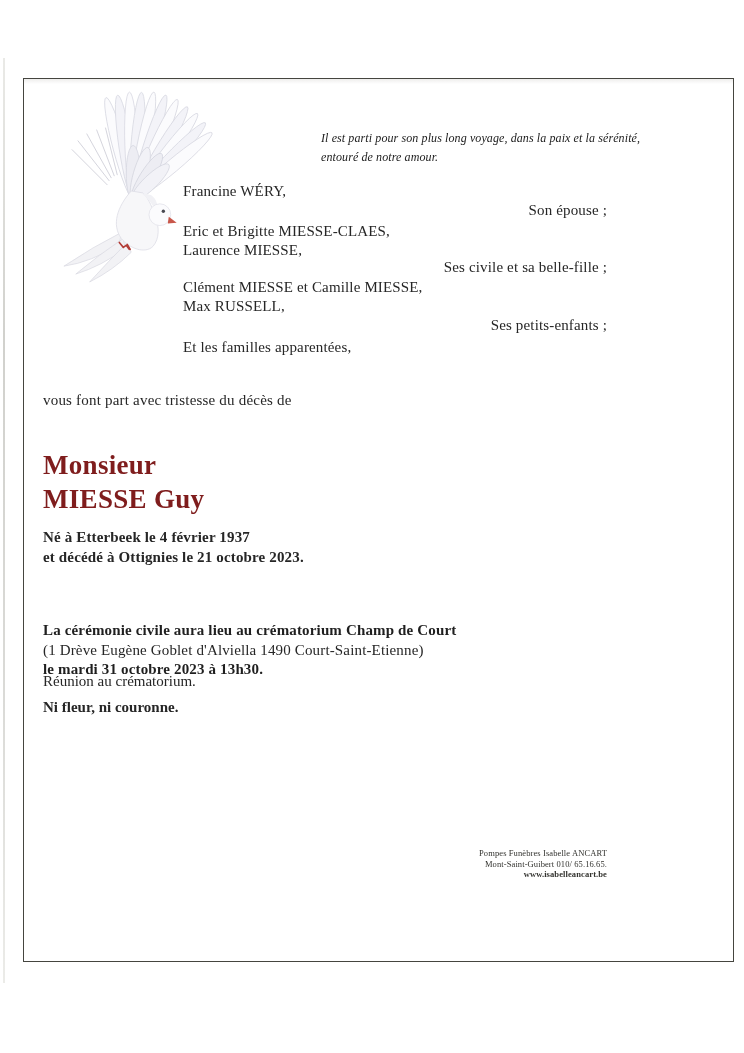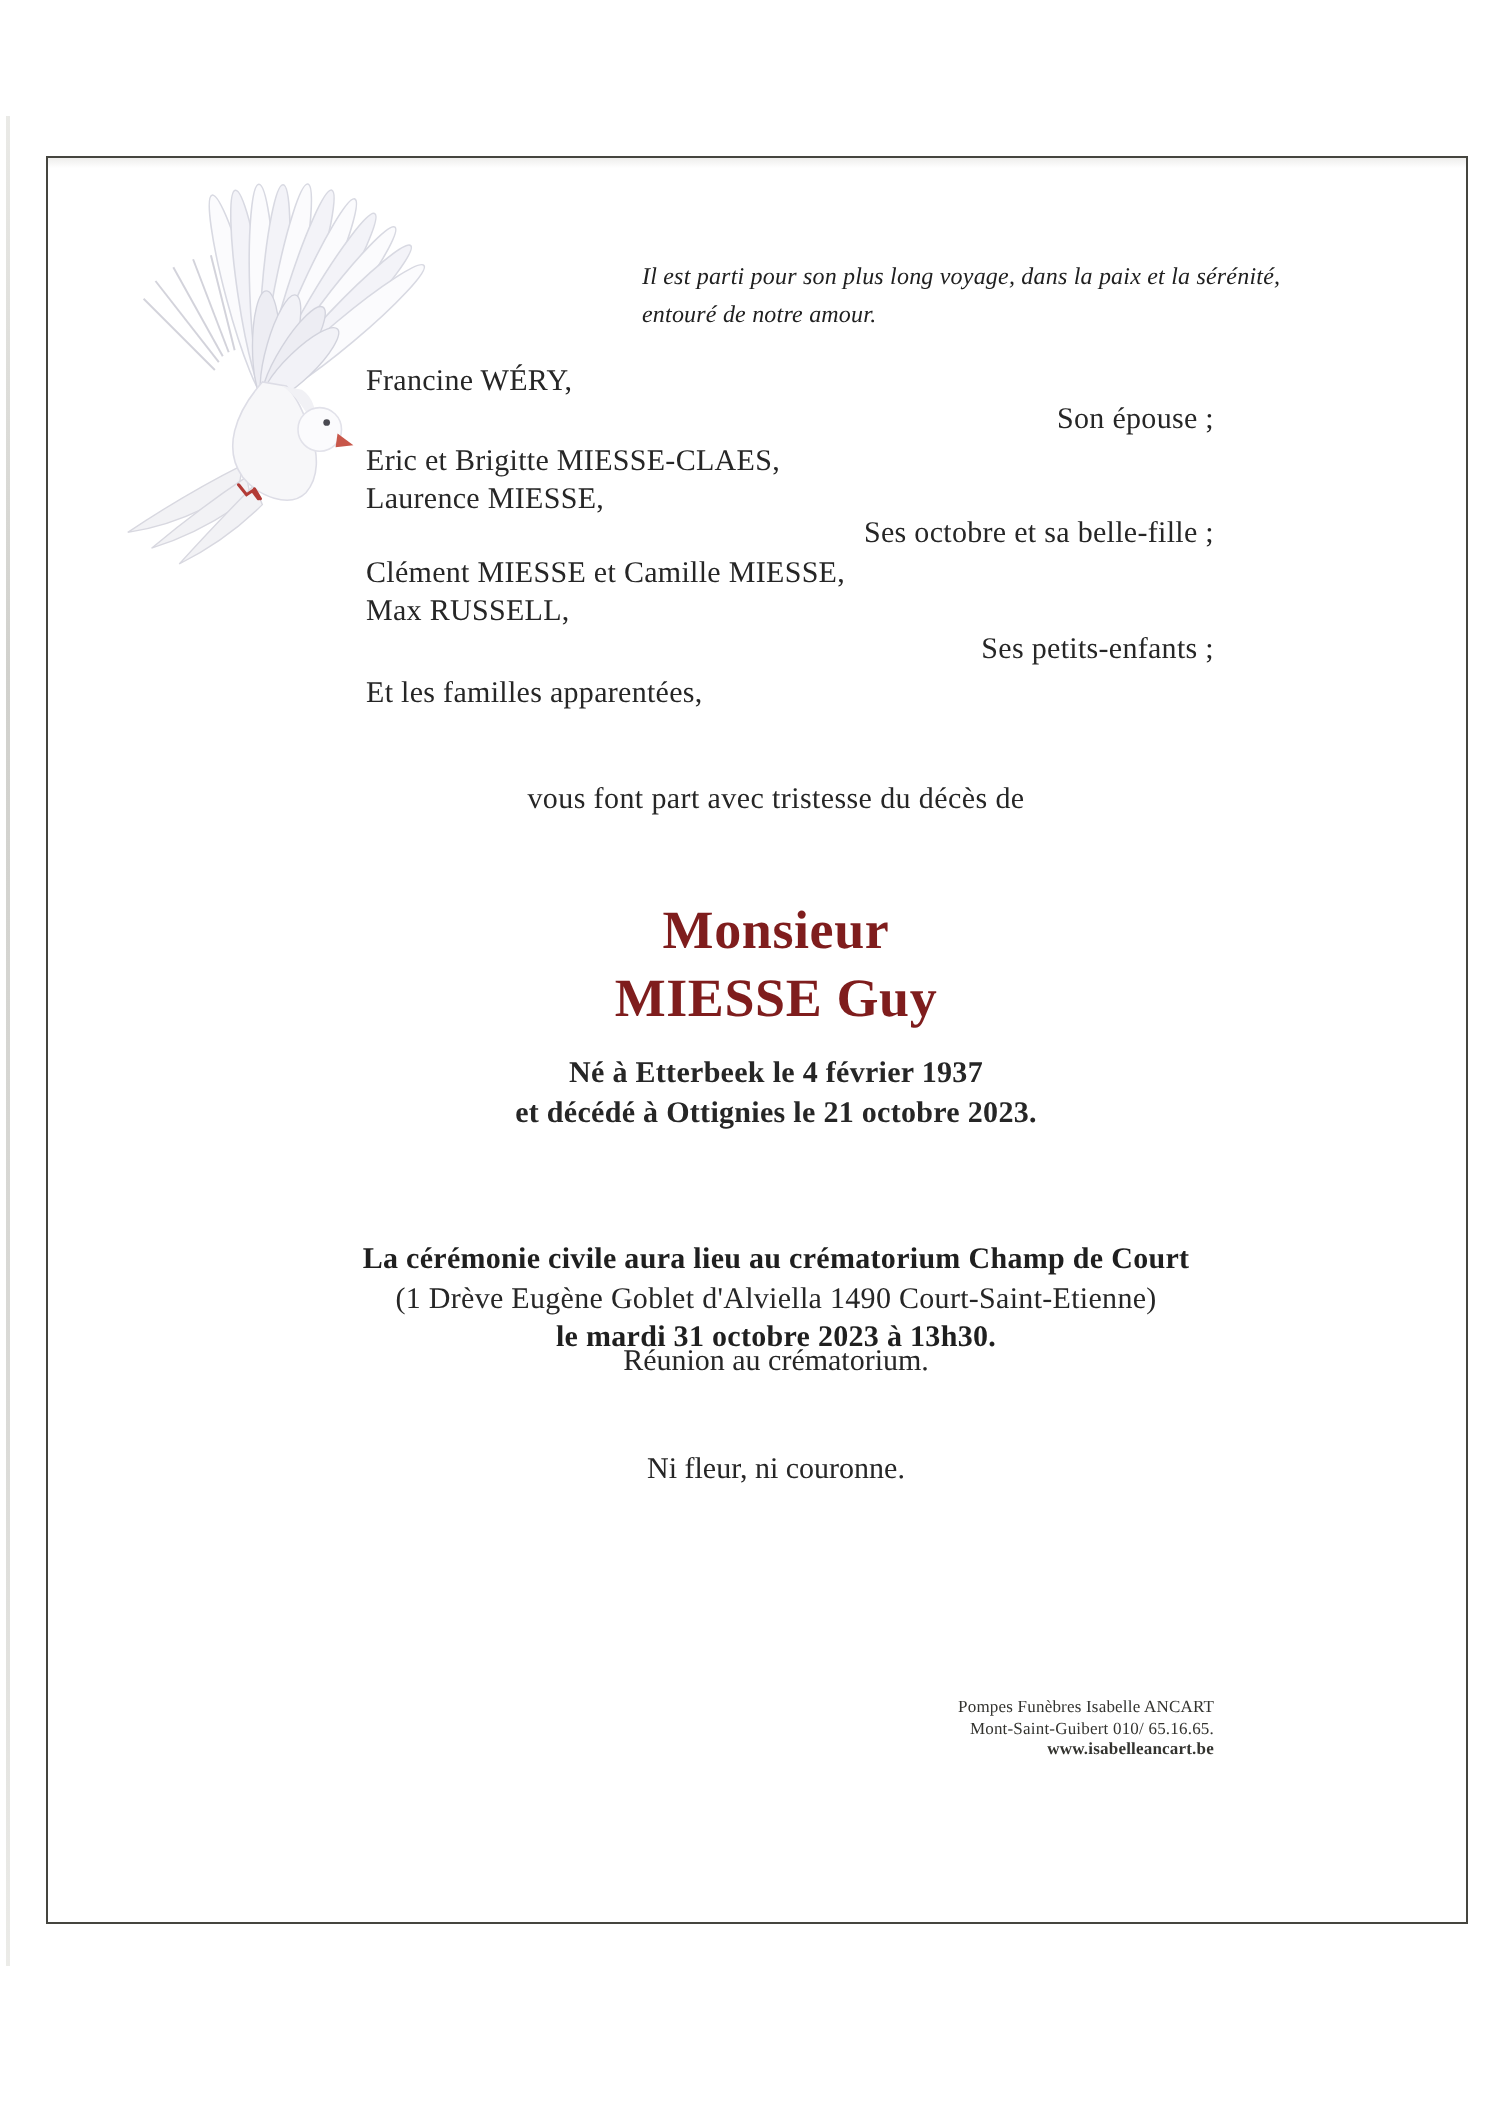--- a/index.html
+++ b/index.html
@@ -25,28 +25,28 @@
   .dove{position:absolute;left:30px;top:8px;width:188px;height:202px;}
   .epigraph{
     position:absolute;left:297px;top:27px;width:345px;
     font-style:italic;font-size:12px;line-height:18.5px;color:#202020;letter-spacing:.1px;margin-top:23px;
   }
   .family-line{position:absolute;font-size:15px;white-space:nowrap;letter-spacing:.15px;}
   .family-line.left{left:159px;}
   .family-line.right{right:126px;text-align:right;}
   .fl-1{top:104px}.fl-2{top:123px}.fl-3{top:144px}.fl-4{top:163px}
   .fl-5{top:180px}.fl-6{top:200px}.fl-7{top:219px}.fl-8{top:238px}.fl-9{top:260px}
-  .center-wrap{position:absolute;left:19px;right:0;text-align:center;}
+  .center-wrap{position:absolute;left:19px;right:0;}
   .announcement{top:313px;font-size:15px;letter-spacing:.2px;}
   .deceased{top:369px;font-size:27px;font-weight:bold;line-height:34px;color:#7f1d1d;letter-spacing:.3px;}
   .life-dates{top:449px;font-size:15px;line-height:19.5px;letter-spacing:.15px;font-weight:bold;}
   .ceremony{top:506px;font-size:15px;line-height:19.5px;letter-spacing:.15px;margin-top:36px;}
   .ceremony .bold{font-weight:bold;color:#1f1f1f;}
   .notice-gathering{top:594px;font-size:15px;}
-  .notice-flowers{top:648px;font-size:15px;}
+  .notice-flowers{top:620px;font-size:15px;font-weight:bold;}
   .funeral-home{
     position:absolute;right:126px;top:769px;text-align:right;
     font-size:8.5px;line-height:10.5px;color:#33332f;letter-spacing:.1px;
   }
   .funeral-home .site{font-weight:bold;}
   .block{position:absolute;}
 </style>
 </head>
 <body>
 
@@ -139,21 +139,21 @@
 
     <div class="epigraph">
       <div>Il est parti pour son plus long voyage, dans la paix et la sérénité,</div>
       <div>entouré de notre amour.</div>
     </div>
 
     <div class="family-line left fl-1">Francine WÉRY,</div>
     <div class="family-line right fl-2">Son épouse ;</div>
     <div class="family-line left fl-3">Eric et Brigitte MIESSE-CLAES,</div>
     <div class="family-line left fl-4">Laurence MIESSE,</div>
-    <div class="family-line right fl-5">Ses octobre et sa belle-fille ;</div>
+    <div class="family-line right fl-5">Ses civile et sa belle-fille ;</div>
     <div class="family-line left fl-6">Clément MIESSE et Camille MIESSE,</div>
     <div class="family-line left fl-7">Max RUSSELL,</div>
     <div class="family-line right fl-8">Ses petits-enfants ;</div>
     <div class="family-line left fl-9">Et les familles apparentées,</div>
 
     <div class="center-wrap announcement block">vous font part avec tristesse du décès de</div>
 
     <div class="center-wrap deceased block">
       <div>Monsieur</div>
       <div>MIESSE Guy</div>

